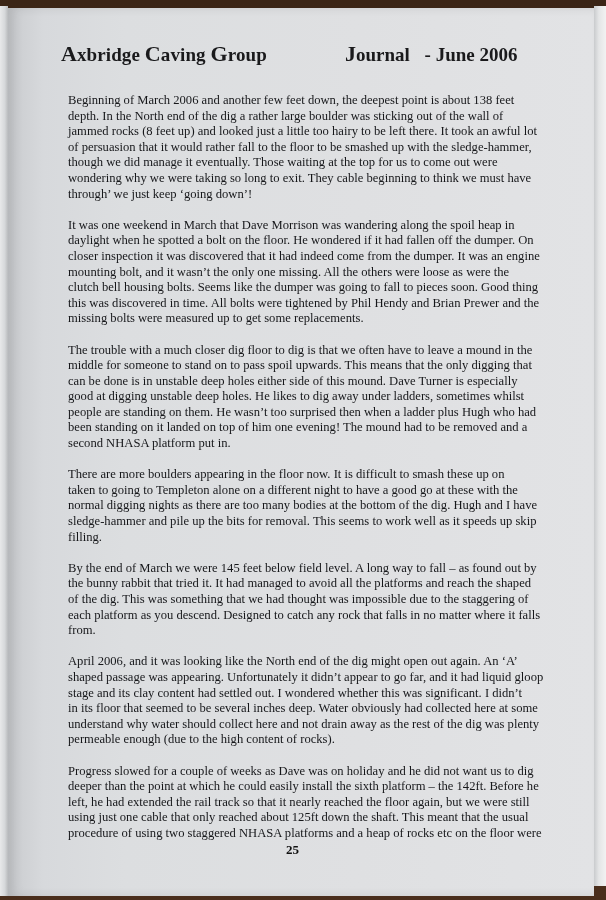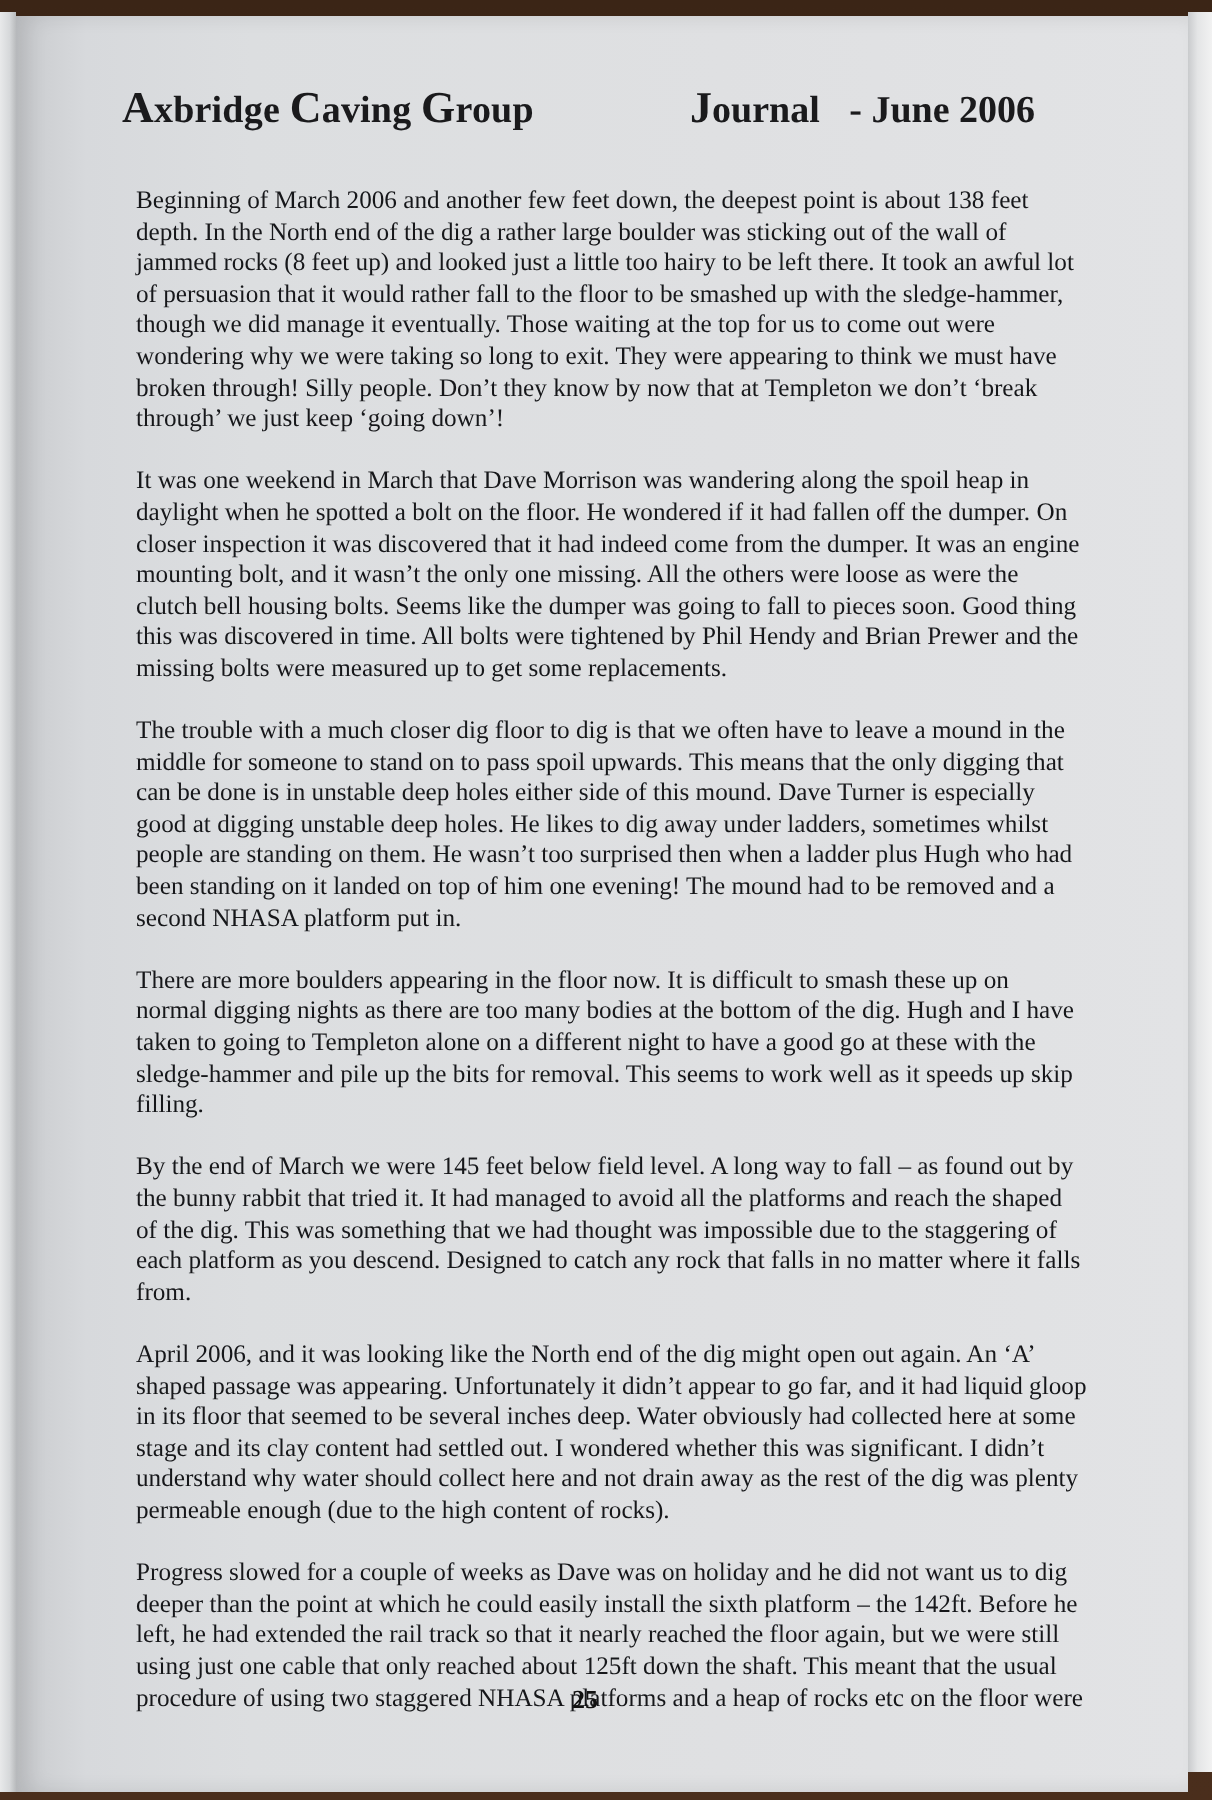--- a/index.html
+++ b/index.html
@@ -124,22 +124,21 @@
     </div>
   </div>
 
   <div class="body" id="article-body">
       <p>
         <span class="ln">Beginning of March 2006 and another few feet down, the deepest point is about 138 feet</span>
         <span class="ln">depth. In the North end of the dig a rather large boulder was sticking out of the wall of</span>
         <span class="ln">jammed rocks (8 feet up) and looked just a little too hairy to be left there. It took an awful lot</span>
         <span class="ln">of persuasion that it would rather fall to the floor to be smashed up with the sledge-hammer,</span>
         <span class="ln">though we did manage it eventually. Those waiting at the top for us to come out were</span>
-        <span class="ln">wondering why we were taking so long to exit. They were appearing to think we must have</span>
-        <span class="ln">broken through! Silly people. Don’t they know by now that at Templeton we don’t ‘break</span>
+        <span class="ln">wondering why we were taking so long to exit. They cable beginning to think we must have</span>
         <span class="ln">through’ we just keep ‘going down’!</span>
       </p>
       <p>
         <span class="ln">It was one weekend in March that Dave Morrison was wandering along the spoil heap in</span>
         <span class="ln">daylight when he spotted a bolt on the floor. He wondered if it had fallen off the dumper. On</span>
         <span class="ln">closer inspection it was discovered that it had indeed come from the dumper. It was an engine</span>
         <span class="ln">mounting bolt, and it wasn’t the only one missing. All the others were loose as were the</span>
         <span class="ln">clutch bell housing bolts. Seems like the dumper was going to fall to pieces soon. Good thing</span>
         <span class="ln">this was discovered in time. All bolts were tightened by Phil Hendy and Brian Prewer and the</span>
         <span class="ln">missing bolts were measured up to get some replacements.</span>
@@ -148,37 +147,37 @@
         <span class="ln">The trouble with a much closer dig floor to dig is that we often have to leave a mound in the</span>
         <span class="ln">middle for someone to stand on to pass spoil upwards. This means that the only digging that</span>
         <span class="ln">can be done is in unstable deep holes either side of this mound. Dave Turner is especially</span>
         <span class="ln">good at digging unstable deep holes. He likes to dig away under ladders, sometimes whilst</span>
         <span class="ln">people are standing on them. He wasn’t too surprised then when a ladder plus Hugh who had</span>
         <span class="ln">been standing on it landed on top of him one evening! The mound had to be removed and a</span>
         <span class="ln">second NHASA platform put in.</span>
       </p>
       <p>
         <span class="ln">There are more boulders appearing in the floor now. It is difficult to smash these up on</span>
+        <span class="ln">taken to going to Templeton alone on a different night to have a good go at these with the</span>
         <span class="ln">normal digging nights as there are too many bodies at the bottom of the dig. Hugh and I have</span>
-        <span class="ln">taken to going to Templeton alone on a different night to have a good go at these with the</span>
         <span class="ln">sledge-hammer and pile up the bits for removal. This seems to work well as it speeds up skip</span>
         <span class="ln">filling.</span>
       </p>
       <p>
         <span class="ln">By the end of March we were 145 feet below field level. A long way to fall – as found out by</span>
         <span class="ln">the bunny rabbit that tried it. It had managed to avoid all the platforms and reach the shaped</span>
         <span class="ln">of the dig. This was something that we had thought was impossible due to the staggering of</span>
         <span class="ln">each platform as you descend. Designed to catch any rock that falls in no matter where it falls</span>
         <span class="ln">from.</span>
       </p>
       <p>
         <span class="ln">April 2006, and it was looking like the North end of the dig might open out again. An ‘A’</span>
         <span class="ln">shaped passage was appearing. Unfortunately it didn’t appear to go far, and it had liquid gloop</span>
+        <span class="ln">stage and its clay content had settled out. I wondered whether this was significant. I didn’t</span>
         <span class="ln">in its floor that seemed to be several inches deep. Water obviously had collected here at some</span>
-        <span class="ln">stage and its clay content had settled out. I wondered whether this was significant. I didn’t</span>
         <span class="ln">understand why water should collect here and not drain away as the rest of the dig was plenty</span>
         <span class="ln">permeable enough (due to the high content of rocks).</span>
       </p>
       <p>
         <span class="ln">Progress slowed for a couple of weeks as Dave was on holiday and he did not want us to dig</span>
         <span class="ln">deeper than the point at which he could easily install the sixth platform – the 142ft. Before he</span>
         <span class="ln">left, he had extended the rail track so that it nearly reached the floor again, but we were still</span>
         <span class="ln">using just one cable that only reached about 125ft down the shaft. This meant that the usual</span>
         <span class="ln">procedure of using two staggered NHASA platforms and a heap of rocks etc on the floor were</span>
       </p>

